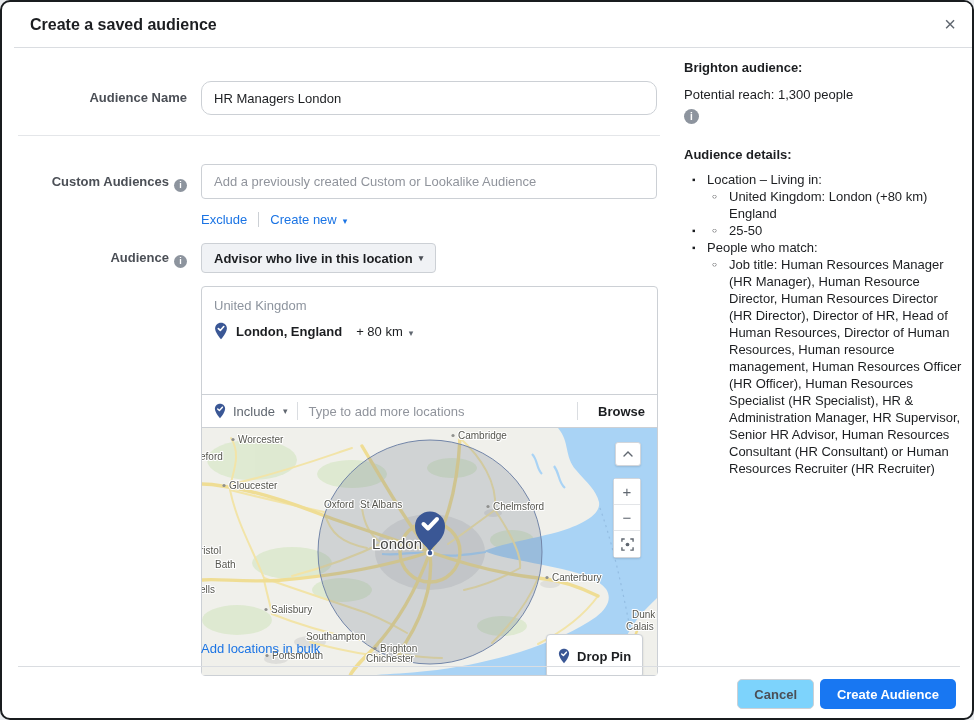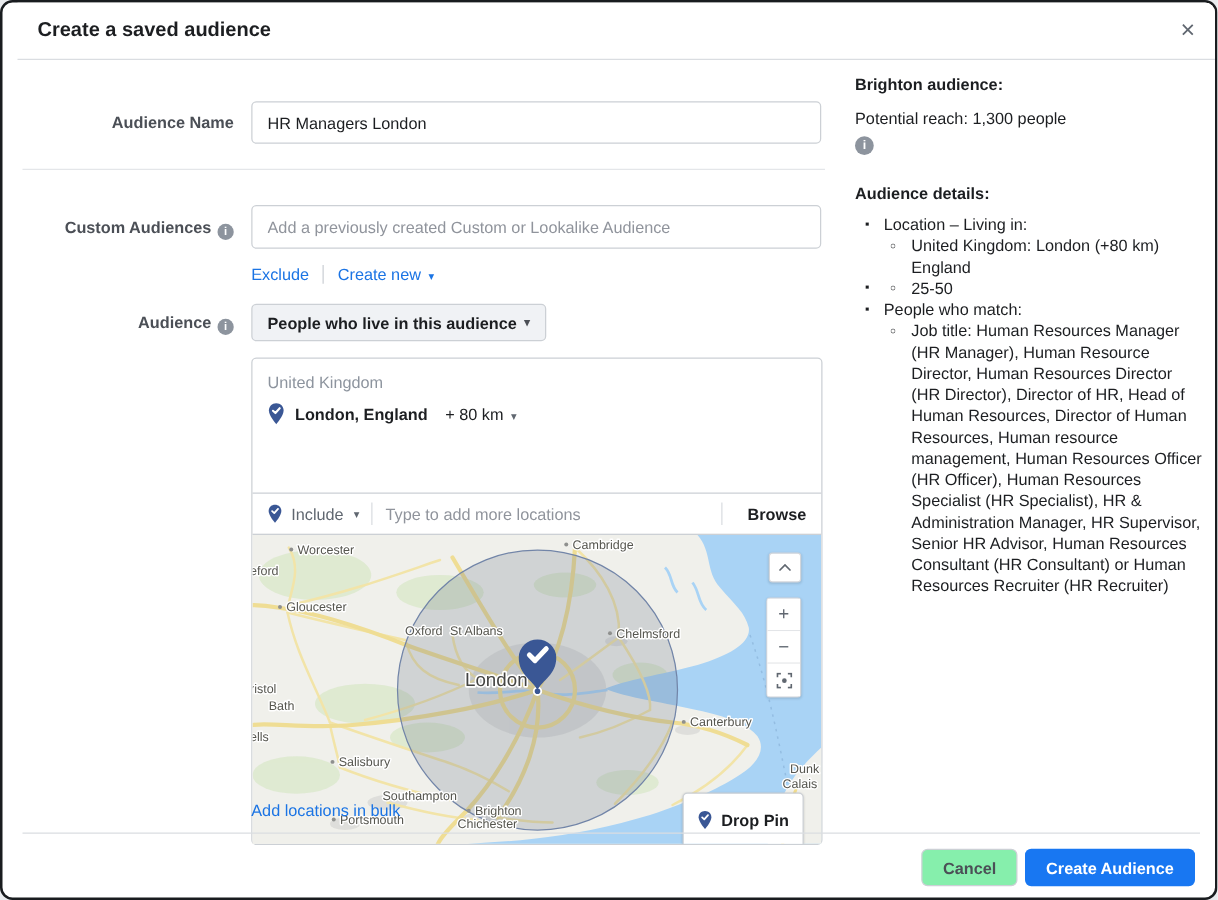--- a/index.html
+++ b/index.html
@@ -130,54 +130,54 @@
   ul.details { list-style:none; margin-top:8px; }
   li.d1 { position:relative; padding-left:23px; }
   li.d1::before { content:"▪"; position:absolute; left:8px; top:0; font-size:10px; line-height:17px; color:#1c1e21; }
   ul.d2list { list-style:none; }
   li.d2 { position:relative; padding-left:22px; }
   li.d2::before { content:"○"; position:absolute; left:5px; top:0; font-size:8px; line-height:17px; color:#1c1e21; }
 
   
   .footer-div { position:absolute; left:16px; top:664px; width:942px; height:1px; background:#dadde1; }
   .btn { position:absolute; top:677px; height:30px; border-radius:5px; font-size:13px; font-weight:bold; cursor:pointer; font-family:"Liberation Sans",sans-serif; }
-  .btn-cancel { right:158px; padding:0 16px; background:#86efac; border:1px solid #ccd0d5; color:#4b4f56; }
+  .btn-cancel { right:158px; padding:0 16px; background:#7dd3fc; border:1px solid #ccd0d5; color:#4b4f56; }
   .btn-create { right:16px; padding:0 17px; background:#1877f2; border:none; color:#fff; }
 </style>
 </head>
 <body>
 
 <div class="dialog">
 
   <div class="titlebar">
     <h1>Create a saved audience</h1>
   </div>
   <button class="close-x">×</button>
 
   <label class="flabel" style="top:88px;">Audience Name</label>
-  <input class="tinput" style="top: 79px; height: 34px;" value="HR Managers London">
+  <input class="tinput" style="top: 79px; height: 34px; border-radius: 10px;" value="HR Managers London">
 
   <div class="hdiv" style="left:16px; top:133px; width:642px;"></div>
 
   <label class="flabel" style="top:172px;">
     <span>Custom Audiences</span><i class="info">i</i>
   </label>
   <input class="tinput" style="top: 162px; height: 35px;" placeholder="Add a previously created Custom or Lookalike Audience">
 
   <div class="links-row">
     <a class="link">Exclude</a>
     <span class="vsep2"></span>
     <a class="link"><span>Create new</span><span class="caret">▾</span></a>
   </div>
 
   <label class="flabel" style="top:248px;">
     <span>Audience</span><i class="info">i</i>
   </label>
   <div class="mode-dd">
-    <span>People who live in this audience</span>
+    <span>Advisor who live in this location</span>
     <span class="caret">▾</span>
   </div>
 
   <div class="locpanel">
     <div class="loc-list">
       <div class="country">United Kingdom</div>
       <div class="locrow">
         <svg width="14" height="18" viewBox="0 0 20 26">
           <path d="M10 1C5 1 1.5 4.7 1.5 9.3 1.5 15.6 10 25 10 25s8.5-9.4 8.5-15.7C18.5 4.7 15 1 10 1z" fill="#3a5795"></path>
           <polyline points="6.2,9.6 9,12.2 14,6.6" fill="none" stroke="#fff" stroke-width="2.4" stroke-linecap="round" stroke-linejoin="round"></polyline>

